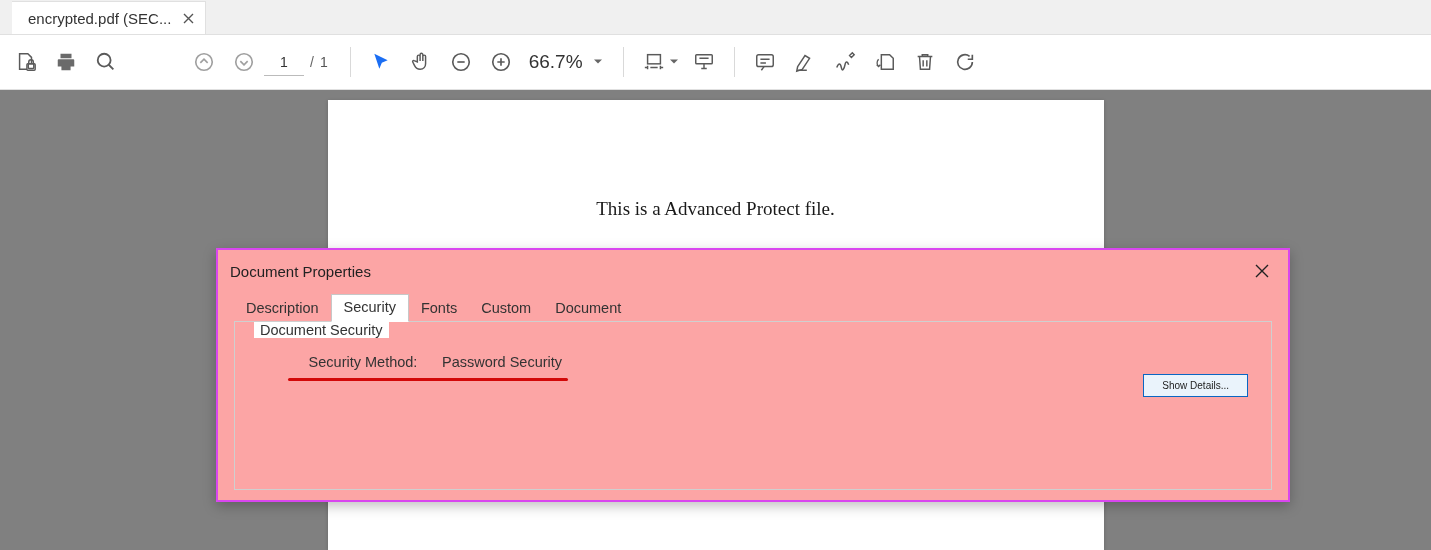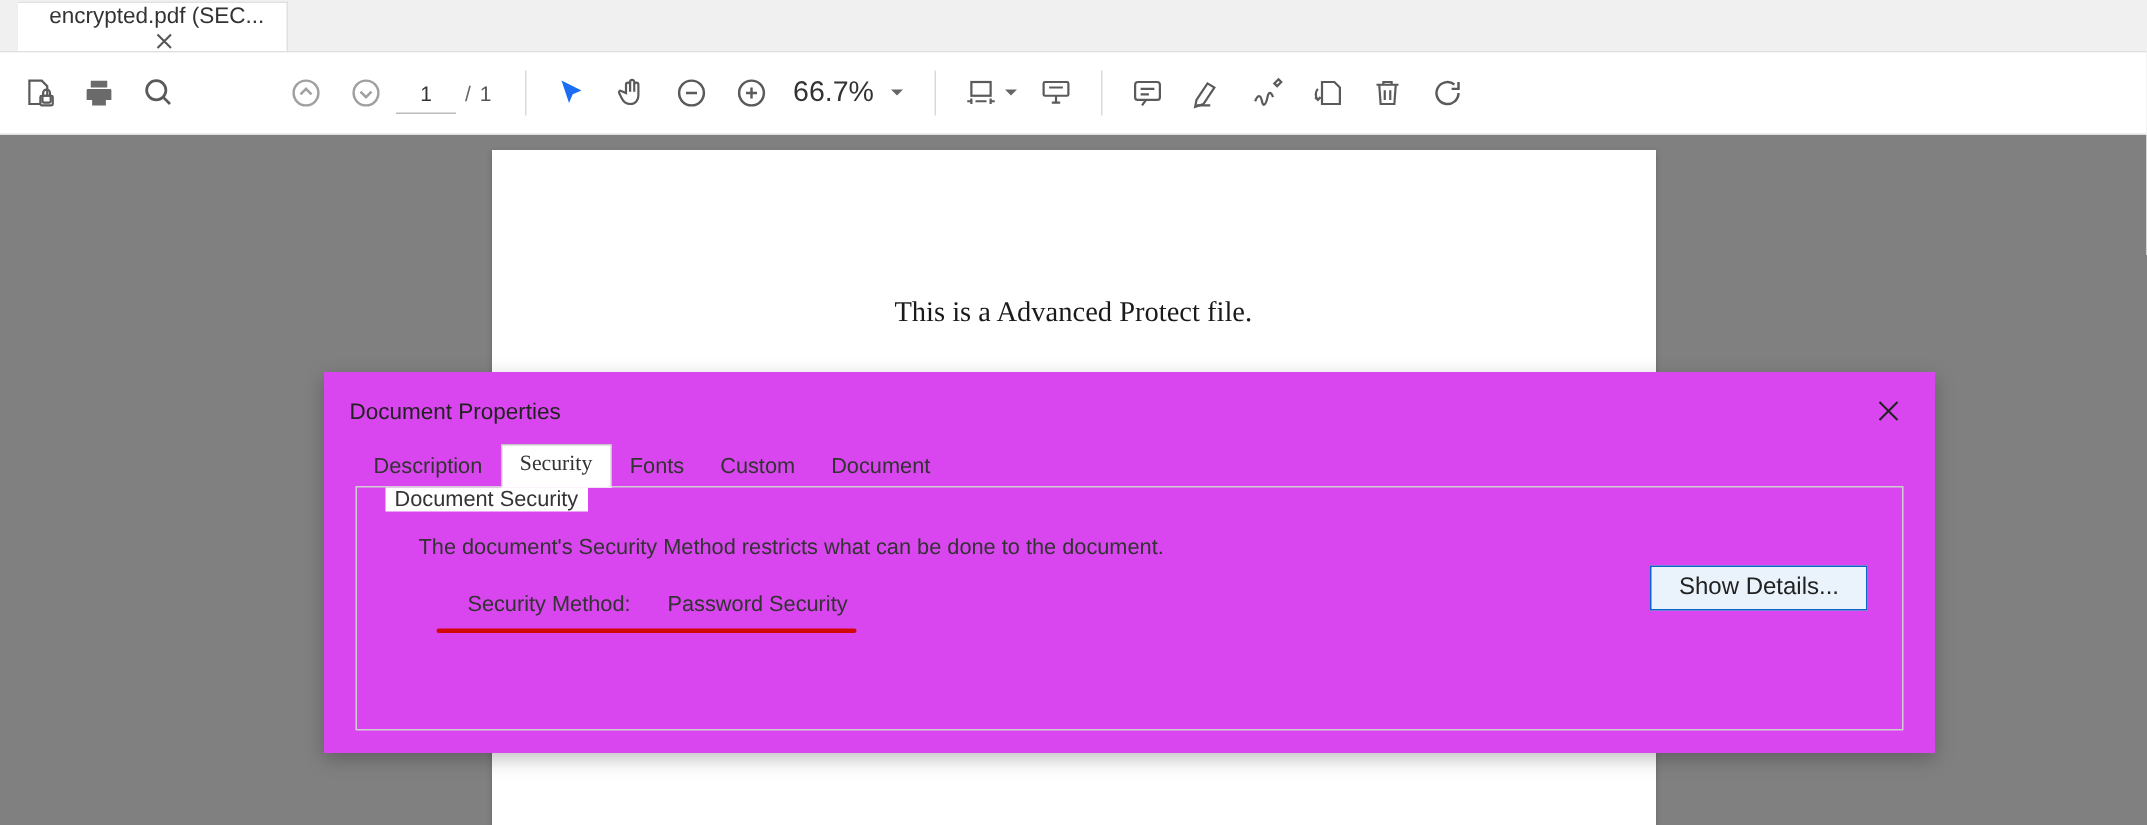--- a/index.html
+++ b/index.html
@@ -1,57 +1,57 @@
 <!DOCTYPE html>
 <html><head>
 <meta charset="utf-8">
 <style>
   * { box-sizing: border-box; }
   html, body { margin: 0; padding: 0; font-family: "Segoe UI", Arial, sans-serif; background: #f0f0f0; }
   .app { width: 1431px; height: 550px; position: relative; overflow: hidden; }
 
   
   .tabbar { height: 35px; background: #f0f0f0; display: flex; align-items: flex-end; border-bottom: 1px solid #e0e0e0; }
-  .tab { background: #fff; height: 33px; display: flex; align-items: center; padding: 0 10px 0 16px; min-width: 180px; max-width: 220px; border-top: 1px solid #e0e0e0; border-right: 1px solid #e0e0e0; margin-left: 12px; flex-direction: column; }
+  .tab { background: #fff; height: 33px; display: flex; align-items: center; padding: 0 10px 0 16px; min-width: 180px; max-width: 220px; border-top: 1px solid #e0e0e0; border-right: 1px solid #e0e0e0; margin-left: 12px; }
   .tab-title { font-size: 15px; color: #333; white-space: nowrap; overflow: hidden; text-overflow: ellipsis; flex: 1; }
   .tab-close { width: 14px; height: 14px; margin-left: 10px; display: flex; align-items: center; justify-content: center; color: #555; cursor: pointer; }
 
   
   .toolbar { height: 55px; background: #fff; display: flex; align-items: center; padding: 0 6px; gap: 0; border-bottom: 1px solid #e0e0e0; }
   .tb-btn { width: 40px; height: 40px; display: flex; align-items: center; justify-content: center; color: #5a5a5a; cursor: pointer; border-radius: 2px; }
   .tb-sep { width: 1px; height: 30px; background: #d9d9d9; margin: 0 10px; }
   .tb-gap { width: 58px; }
   .page-input { width: 40px; height: 28px; font-size: 14px; text-align: center; border: none; border-bottom: 1px solid #bbb; color: #333; background: transparent; }
   .page-sep { color: #666; font-size: 14px; margin: 0 6px; }
   .page-count { color: #555; font-size: 14px; margin-right: 12px; }
   .zoom-level { font-size: 19px; color: #333; padding: 4px 8px; display: flex; align-items: center; }
   .zoom-caret { width: 14px; height: 14px; margin-left: 8px; display: flex; align-items: center; justify-content: center; color: #666; }
 
   
   .canvas { position: absolute; top: 90px; left: 0; right: 0; bottom: 0; background: #808080; display: flex; justify-content: center; padding-top: 10px; }
   .page { background: #fff; width: 776px; height: 450px; box-shadow: 0 1px 4px rgba(0,0,0,0.2); padding-top: 98px; text-align: center; font-size: 19px; color: #1a1a1a; font-family: "Times New Roman", serif; }
 
   
-  .dialog { position: absolute; top: 248px; left: 216px; width: 1074px; height: 254px; background: #d946ef; border: 5px solid #d946ef; box-shadow: 0 4px 12px rgba(0,0,0,0.25); font-family: "Segoe UI", Arial, sans-serif; }
+  .dialog { position: absolute; top: 248px; left: 216px; width: 1074px; height: 254px; background: #fca5a5; border: 2px solid #d946ef; box-shadow: 0 4px 12px rgba(0,0,0,0.25); font-family: "Segoe UI", Arial, sans-serif; }
   .dialog-title { height: 42px; display: flex; align-items: center; padding: 0 12px; font-size: 15px; color: #222; }
   .dialog-close { margin-left: auto; width: 28px; height: 28px; display: flex; align-items: center; justify-content: center; color: #222; cursor: pointer; }
   .dlg-tabs { display: flex; align-items: flex-end; padding-left: 16px; height: 30px; }
   .dlg-tab { padding: 4px 12px 6px; font-size: 14.5px; color: #333; cursor: pointer; margin-top: 35px; }
-  .dlg-tab.active { border: 1px solid #c7c7c7; border-bottom: 1px solid #fff; background: #fff; position: relative; z-index: 2; font-family: Liberation Serif, serif; }
+  .dlg-tab.active { border: 1px solid #c7c7c7; border-bottom: 1px solid #fff; background: #fff; position: relative; z-index: 2; }
   .dlg-panel-border { position: absolute; left: 16px; right: 16px; top: 71px; bottom: 10px; border: 1px solid #cfcfcf; }
   .fieldset { position: absolute; left: 30px; right: 30px; top: 82px; bottom: 16px; }
   .fieldset-legend { position: absolute; top: -10px; left: 6px; background: #fff; padding: 0 6px; font-size: 14.5px; color: #333; }
   .fieldset-inner { padding: 22px 20px 0 28px; font-size: 14.5px; color: #333; }
   .intro { margin-bottom: 22px; }
   .kv-row { display: flex; gap: 14px; margin-bottom: 18px; padding-left: 22px; position: relative; }
   .kv-label { text-align: center; width: 130px; }
   .kv-value { }
   .red-underline { position: absolute; left: 12px; width: 280px; height: 3px; background: #d20808; border-radius: 2px; top: 24px; }
   .note { line-height: 1.5; max-width: 640px; }
-  .btn { position: absolute; right: 40px; top: 124px; border: 1px solid #0a66c2; background: #eaf3fb; padding: 5px 18px; font-size: 16px; color: #222; cursor: pointer; }
+  .btn { position: absolute; right: 40px; top: 124px; border: 1px solid #0a66c2; background: #eaf3fb; padding: 5px 18px; font-size: 10px; color: #222; cursor: pointer; }
 
   svg { display: block; }
 </style>
 </head>
 <body>
 
 <div class="app">
 
   <div class="tabbar">
     <div class="tab">
@@ -213,21 +213,20 @@
       <div class="dlg-tab active">Security</div>
       <div class="dlg-tab">Fonts</div>
       <div class="dlg-tab">Custom</div>
       <div class="dlg-tab">Document</div>
     </div>
     <div class="dlg-panel-border"></div>
 
     <div class="fieldset">
       <span class="fieldset-legend">Document Security</span>
       <div class="fieldset-inner">
-        <div class="intro">The document's Security Method restricts what can be done to the document.</div>
 
         <div class="kv-row">
           <span class="kv-label">Security Method:</span>
           <span class="kv-value">Password Security</span>
           <div class="red-underline"></div>
         </div>
 
 
       </div>
     </div>

